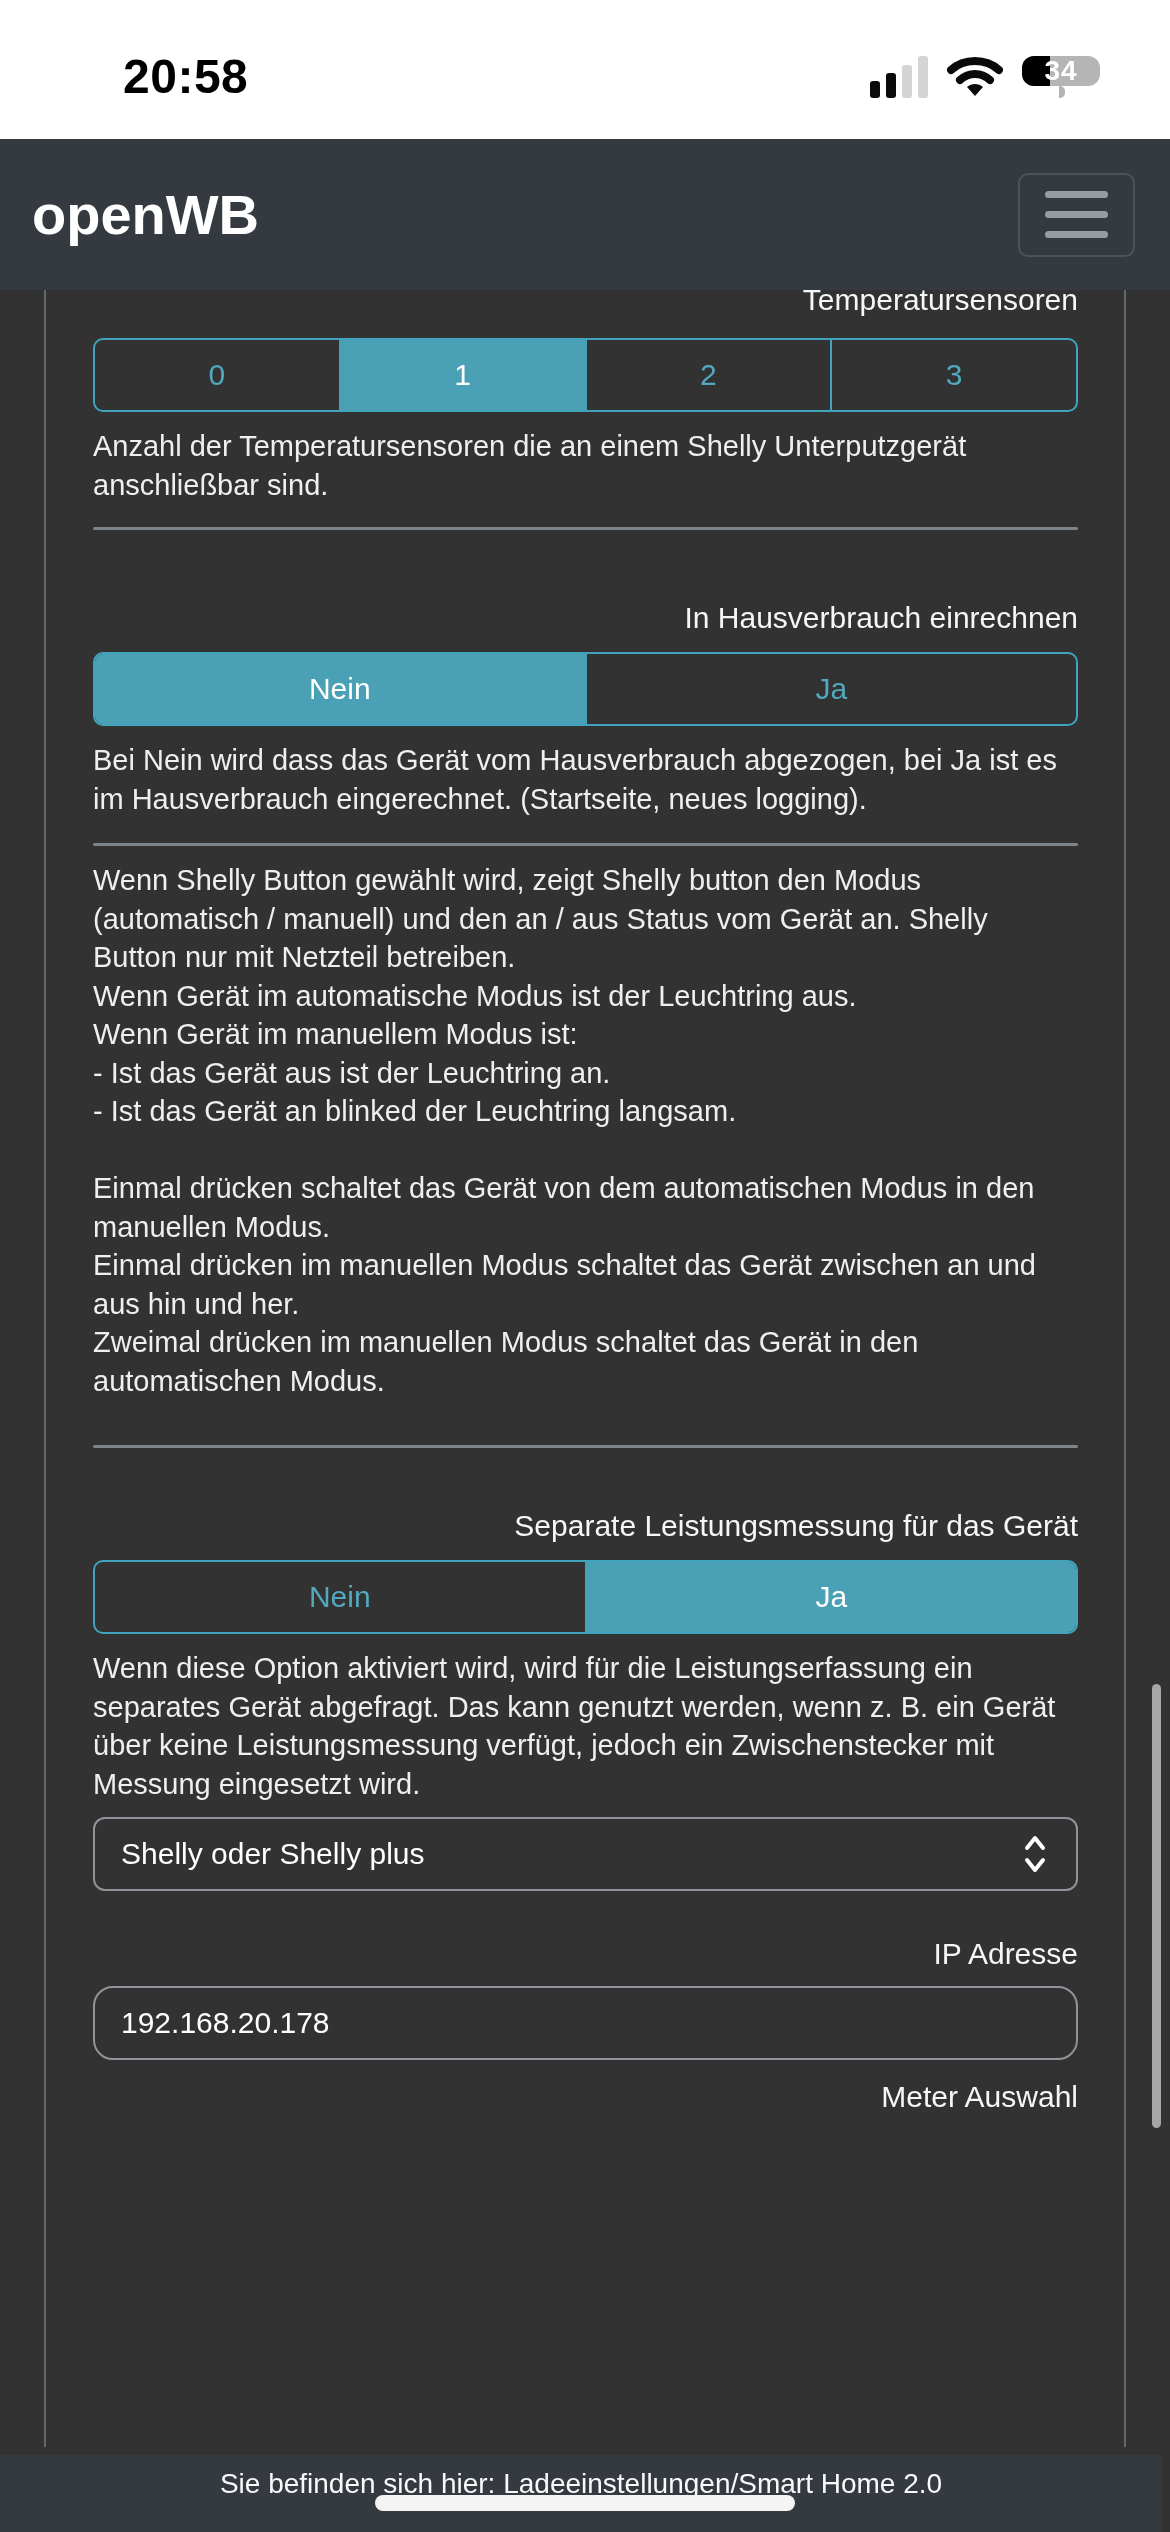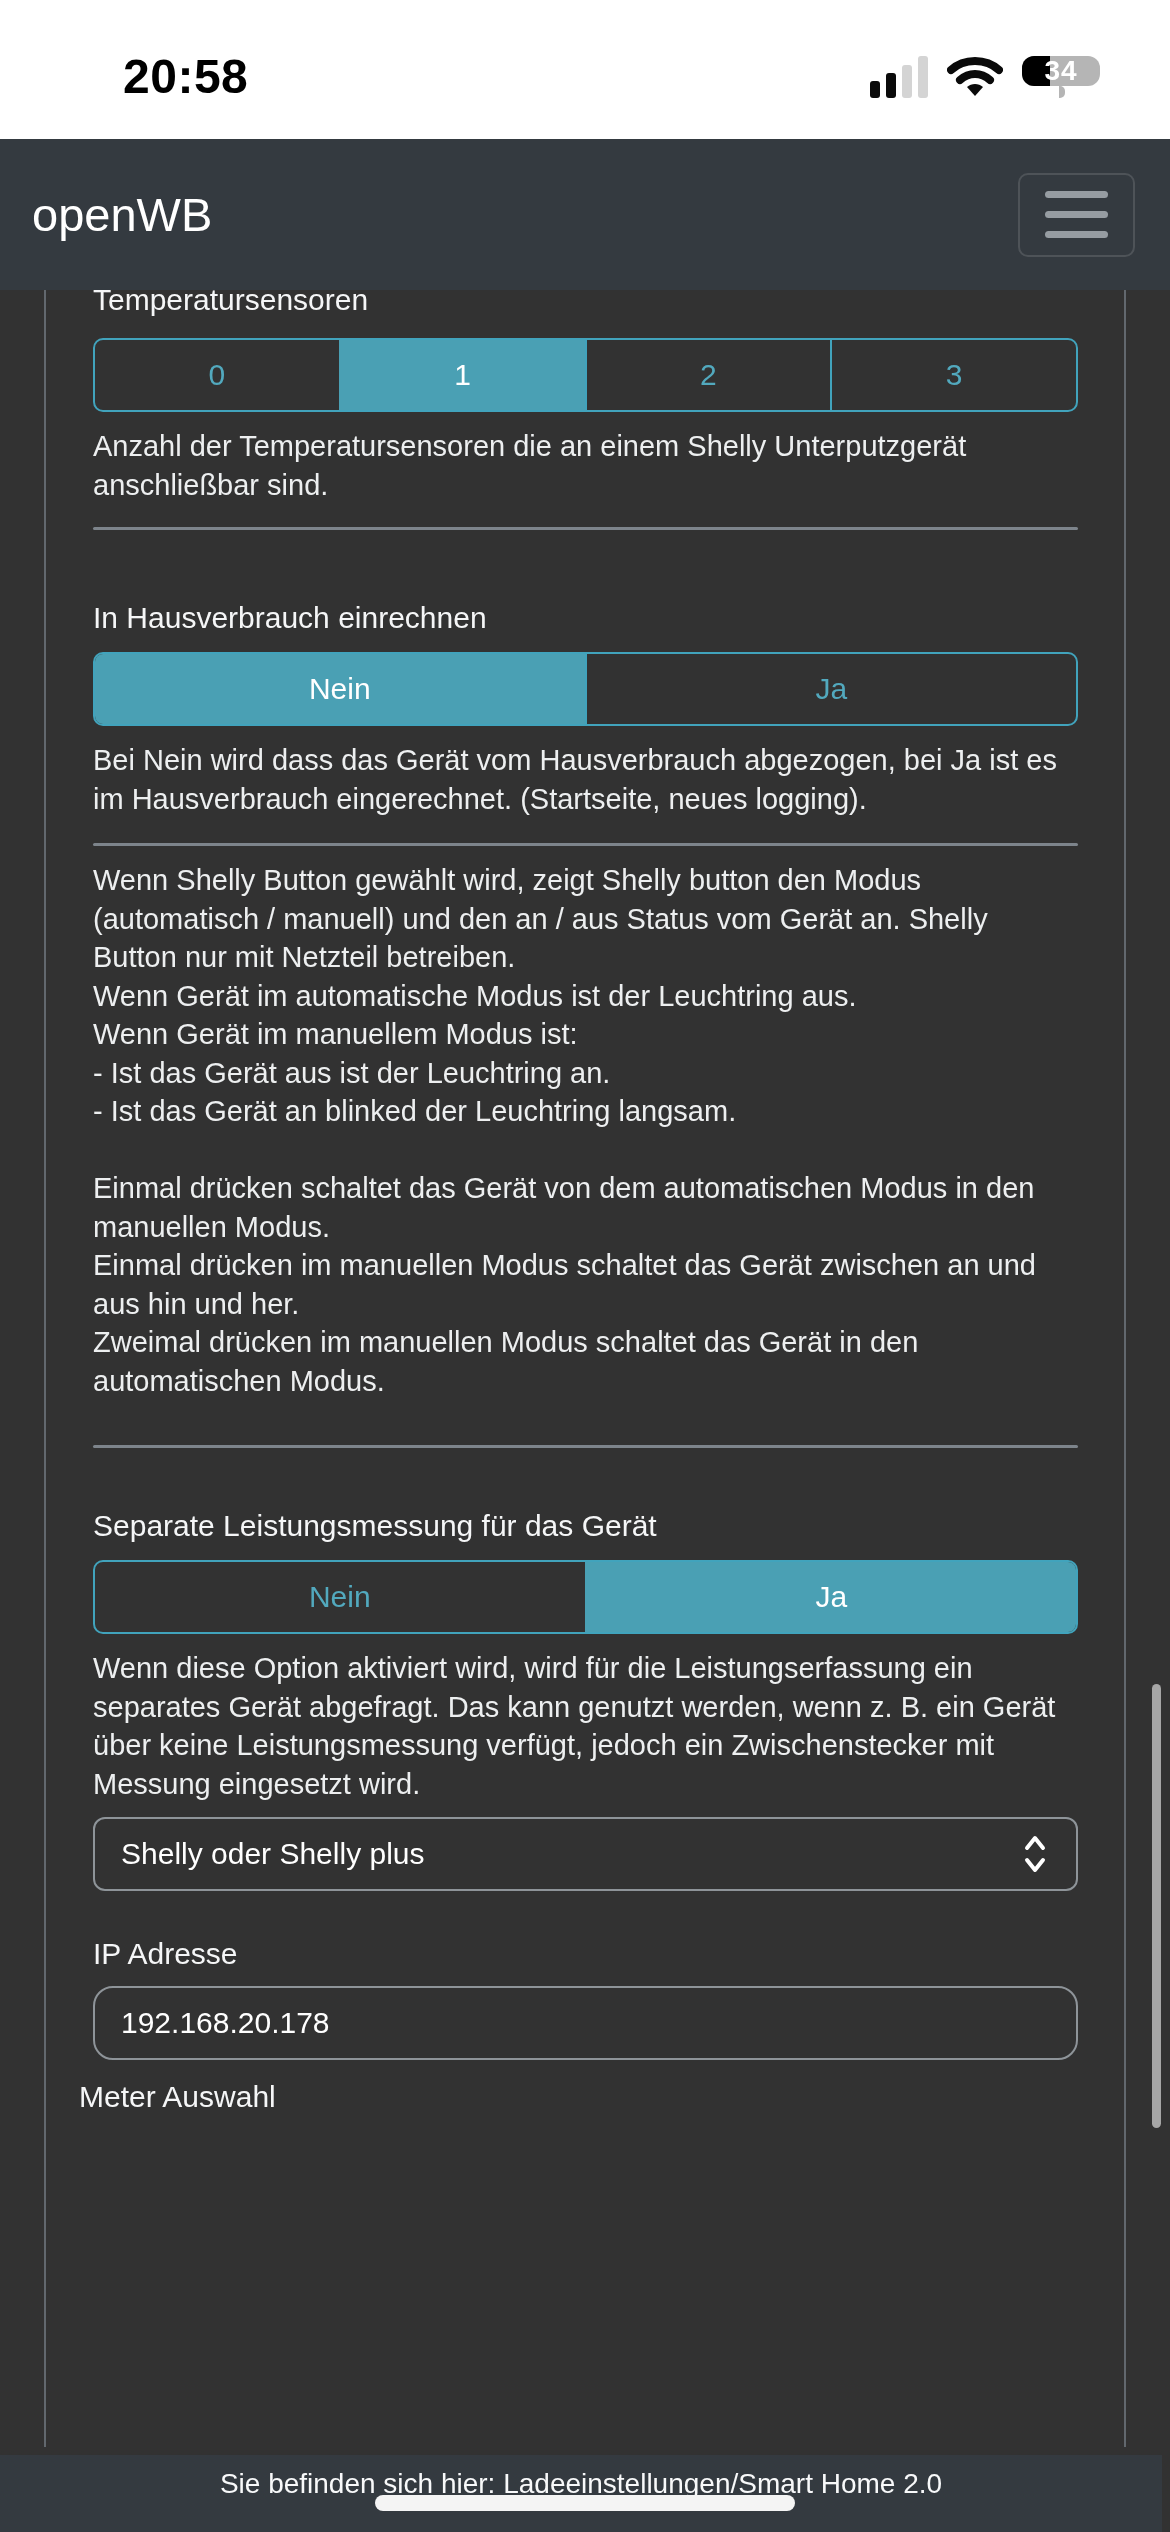--- a/index.html
+++ b/index.html
@@ -21,33 +21,33 @@
   .battery { display:flex; align-items:center; height:42px;flex-direction:column; }
   .battery .body { position:relative; width:78px; height:41px; border-radius:12px;
                    background:#b5b5b5; overflow:hidden; }
   .battery .charge { position:absolute; left:0; top:0; bottom:0; width:36%; background:#000; }
   .battery .pct { position:absolute; inset:0; display:flex; align-items:center; justify-content:center;
                   color:#fff; font-size:28px; font-weight:700; letter-spacing:1px; }
   .battery .cap { width:6px; height:15px; background:#b5b5b5; border-radius:0 5px 5px 0; margin-left:2px; }
 
   
   .navbar { height:151px; background:#343a40; display:flex; align-items:center; padding:0 35px 0 32px; }
-  .brand { color:#ffffff; font-size:47px; font-weight:400; letter-spacing:0; }
+  .brand { color:#ffffff; font-size:56px; font-weight:700; letter-spacing:0; }
   .toggler { margin-left:auto; width:117px; height:84px; background:transparent;
              border:2px solid rgba(255,255,255,0.13); border-radius:10px;
              display:flex; align-items:center; justify-content:center; cursor:pointer; }
   .hamburger { display:flex; flex-direction:column; gap:13px; }
   .hamburger i { display:block; width:63px; height:7px; border-radius:4px; background:#969ca2; }
 
   
   .content { position:absolute; top:290px; left:0; right:0; bottom:77px; background:#323232; overflow:hidden; }
   .card { height:100%; margin:0 44px; border-left:2px solid #62686e; border-right:2px solid #62686e;
           padding:0 46px 0 47px; }
 
-  .lbl { color:#f5f6f7; font-size:30px; line-height:36px; font-weight:400; }
+  .lbl { color:#f5f6f7; font-size:30px; line-height:36px; font-weight:400;text-align:right; }
   .help { color:#edeff0; font-size:29px; line-height:38.5px; white-space:pre-line; margin-top:15px; }
   .divider { border:none; height:3px; background:#7d848b; border-radius:2px; }
 
   .seg-group { display:flex; height:74px; border:2px solid #41a3bc; border-radius:10px;
                overflow:hidden; background:#323232; }
   .seg { flex:1; display:flex; align-items:center; justify-content:center; cursor:pointer;
          color:#52a9be; font-size:30px; border-left:2px solid #41a3bc; background:transparent; }
   .seg:first-child { border-left:none; }
   .seg.selected { background:#4aa0b4; color:#ffffff; border-left-color:#4aa0b4; }
 

